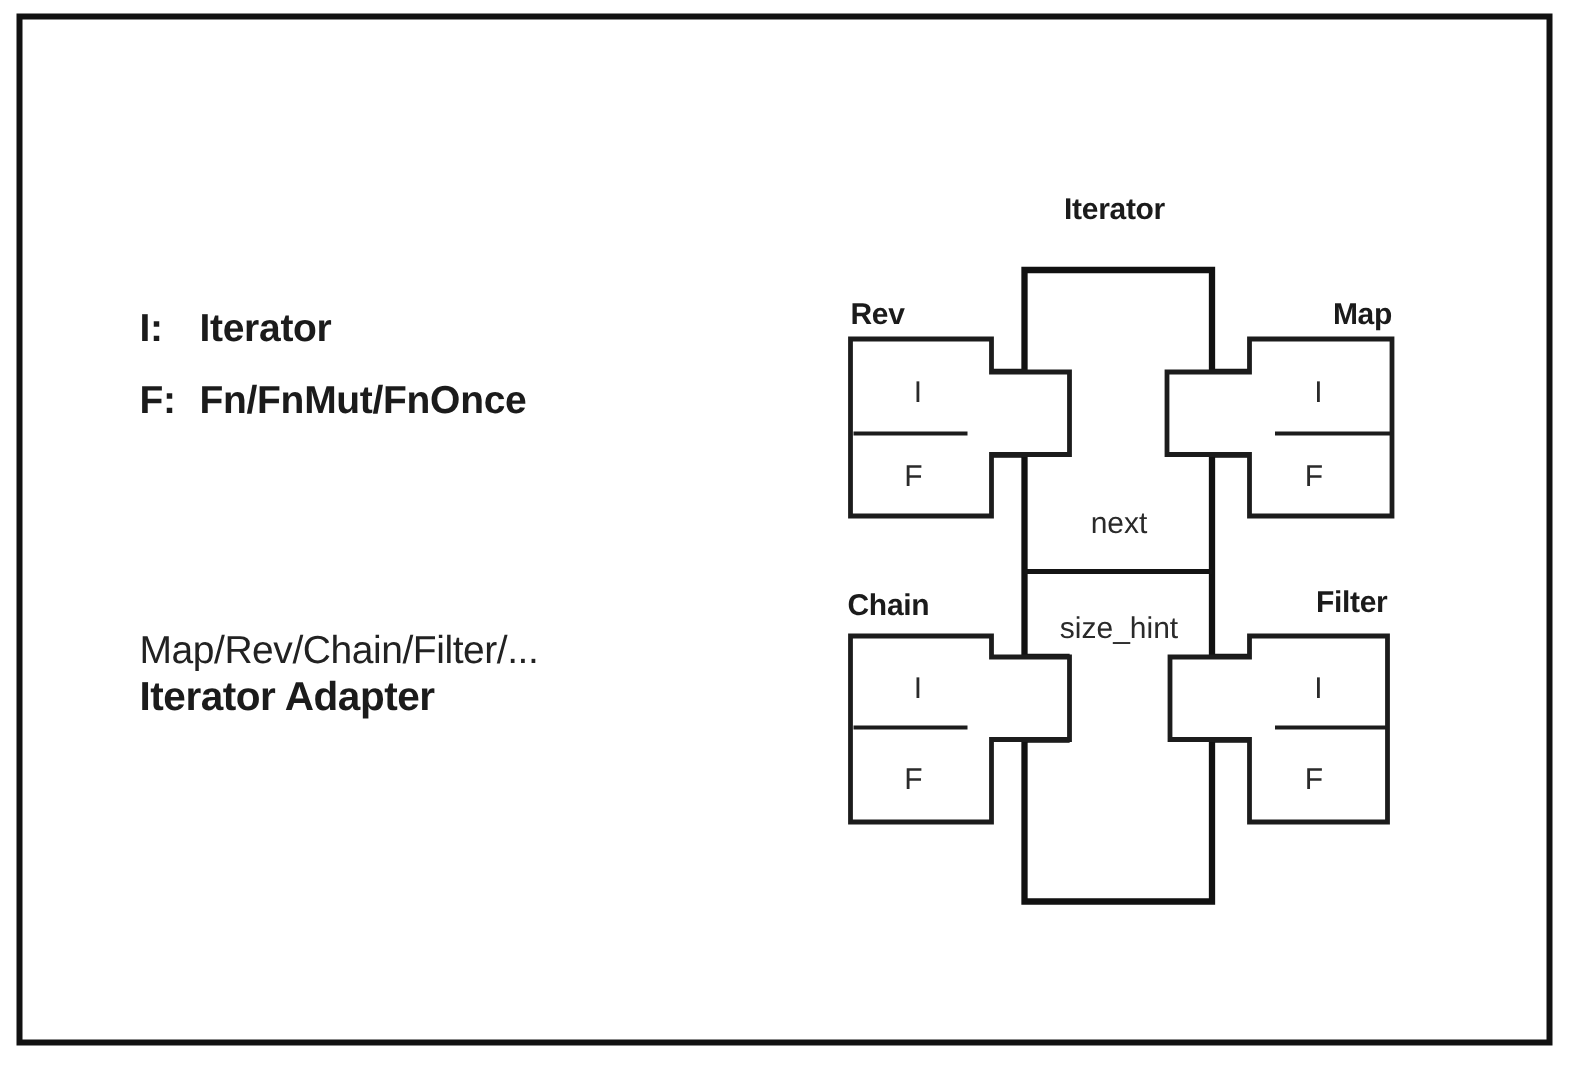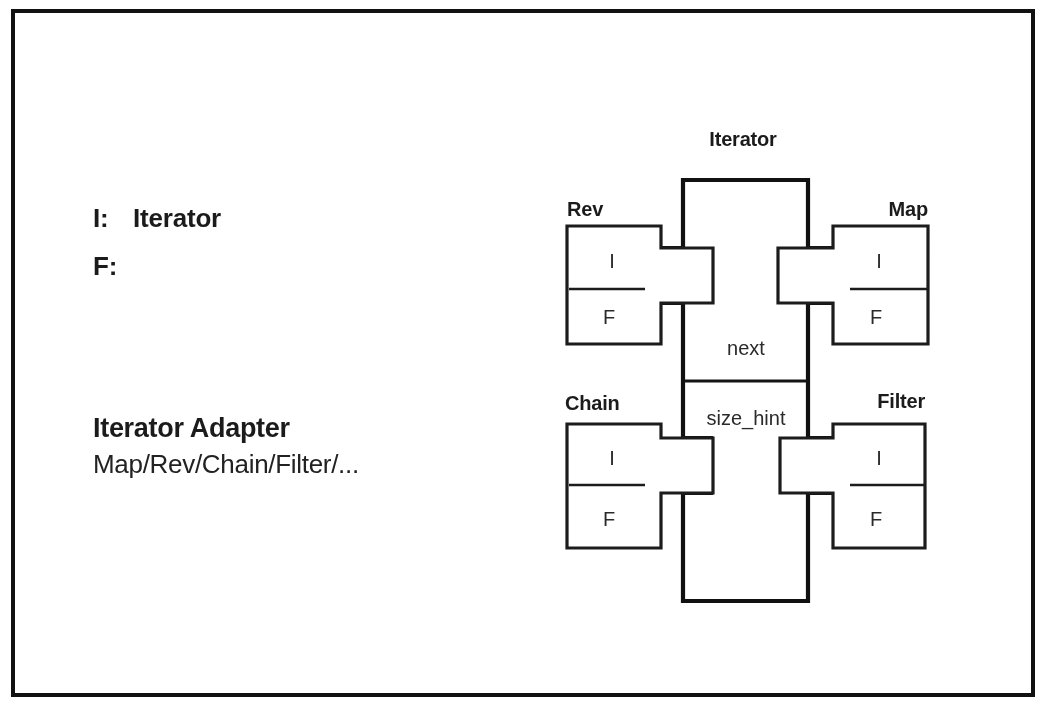--- a/index.html
+++ b/index.html
@@ -138,26 +138,27 @@
 <div id="slide">
   <div id="outer-frame">
 
     <div id="legend">
       <div class="legend-row">
         <span class="legend-key">I:</span>
         <span class="legend-val">Iterator</span>
       </div>
       <div class="legend-row">
         <span class="legend-key">F:</span>
+        <span class="legend-val">Fn/FnMut/FnOnce</span>
       </div>
     </div>
 
     <div id="adapter-block">
+      <div id="adapter-list">Map/Rev/Chain/Filter/...</div>
       <div id="adapter-title">Iterator Adapter</div>
-      <div id="adapter-list">Map/Rev/Chain/Filter/...</div>
     </div>
 
     <div id="puzzle">
       <svg width="440" height="520" viewBox="0 0 440 520" xmlns="http://www.w3.org/2000/svg">
 
         <text class="pz-label" x="208" y="33" text-anchor="middle">Iterator</text>
 
         <path class="pz-shape-thick" d="M 148 67
                  L 273 67
                  L 273 135

